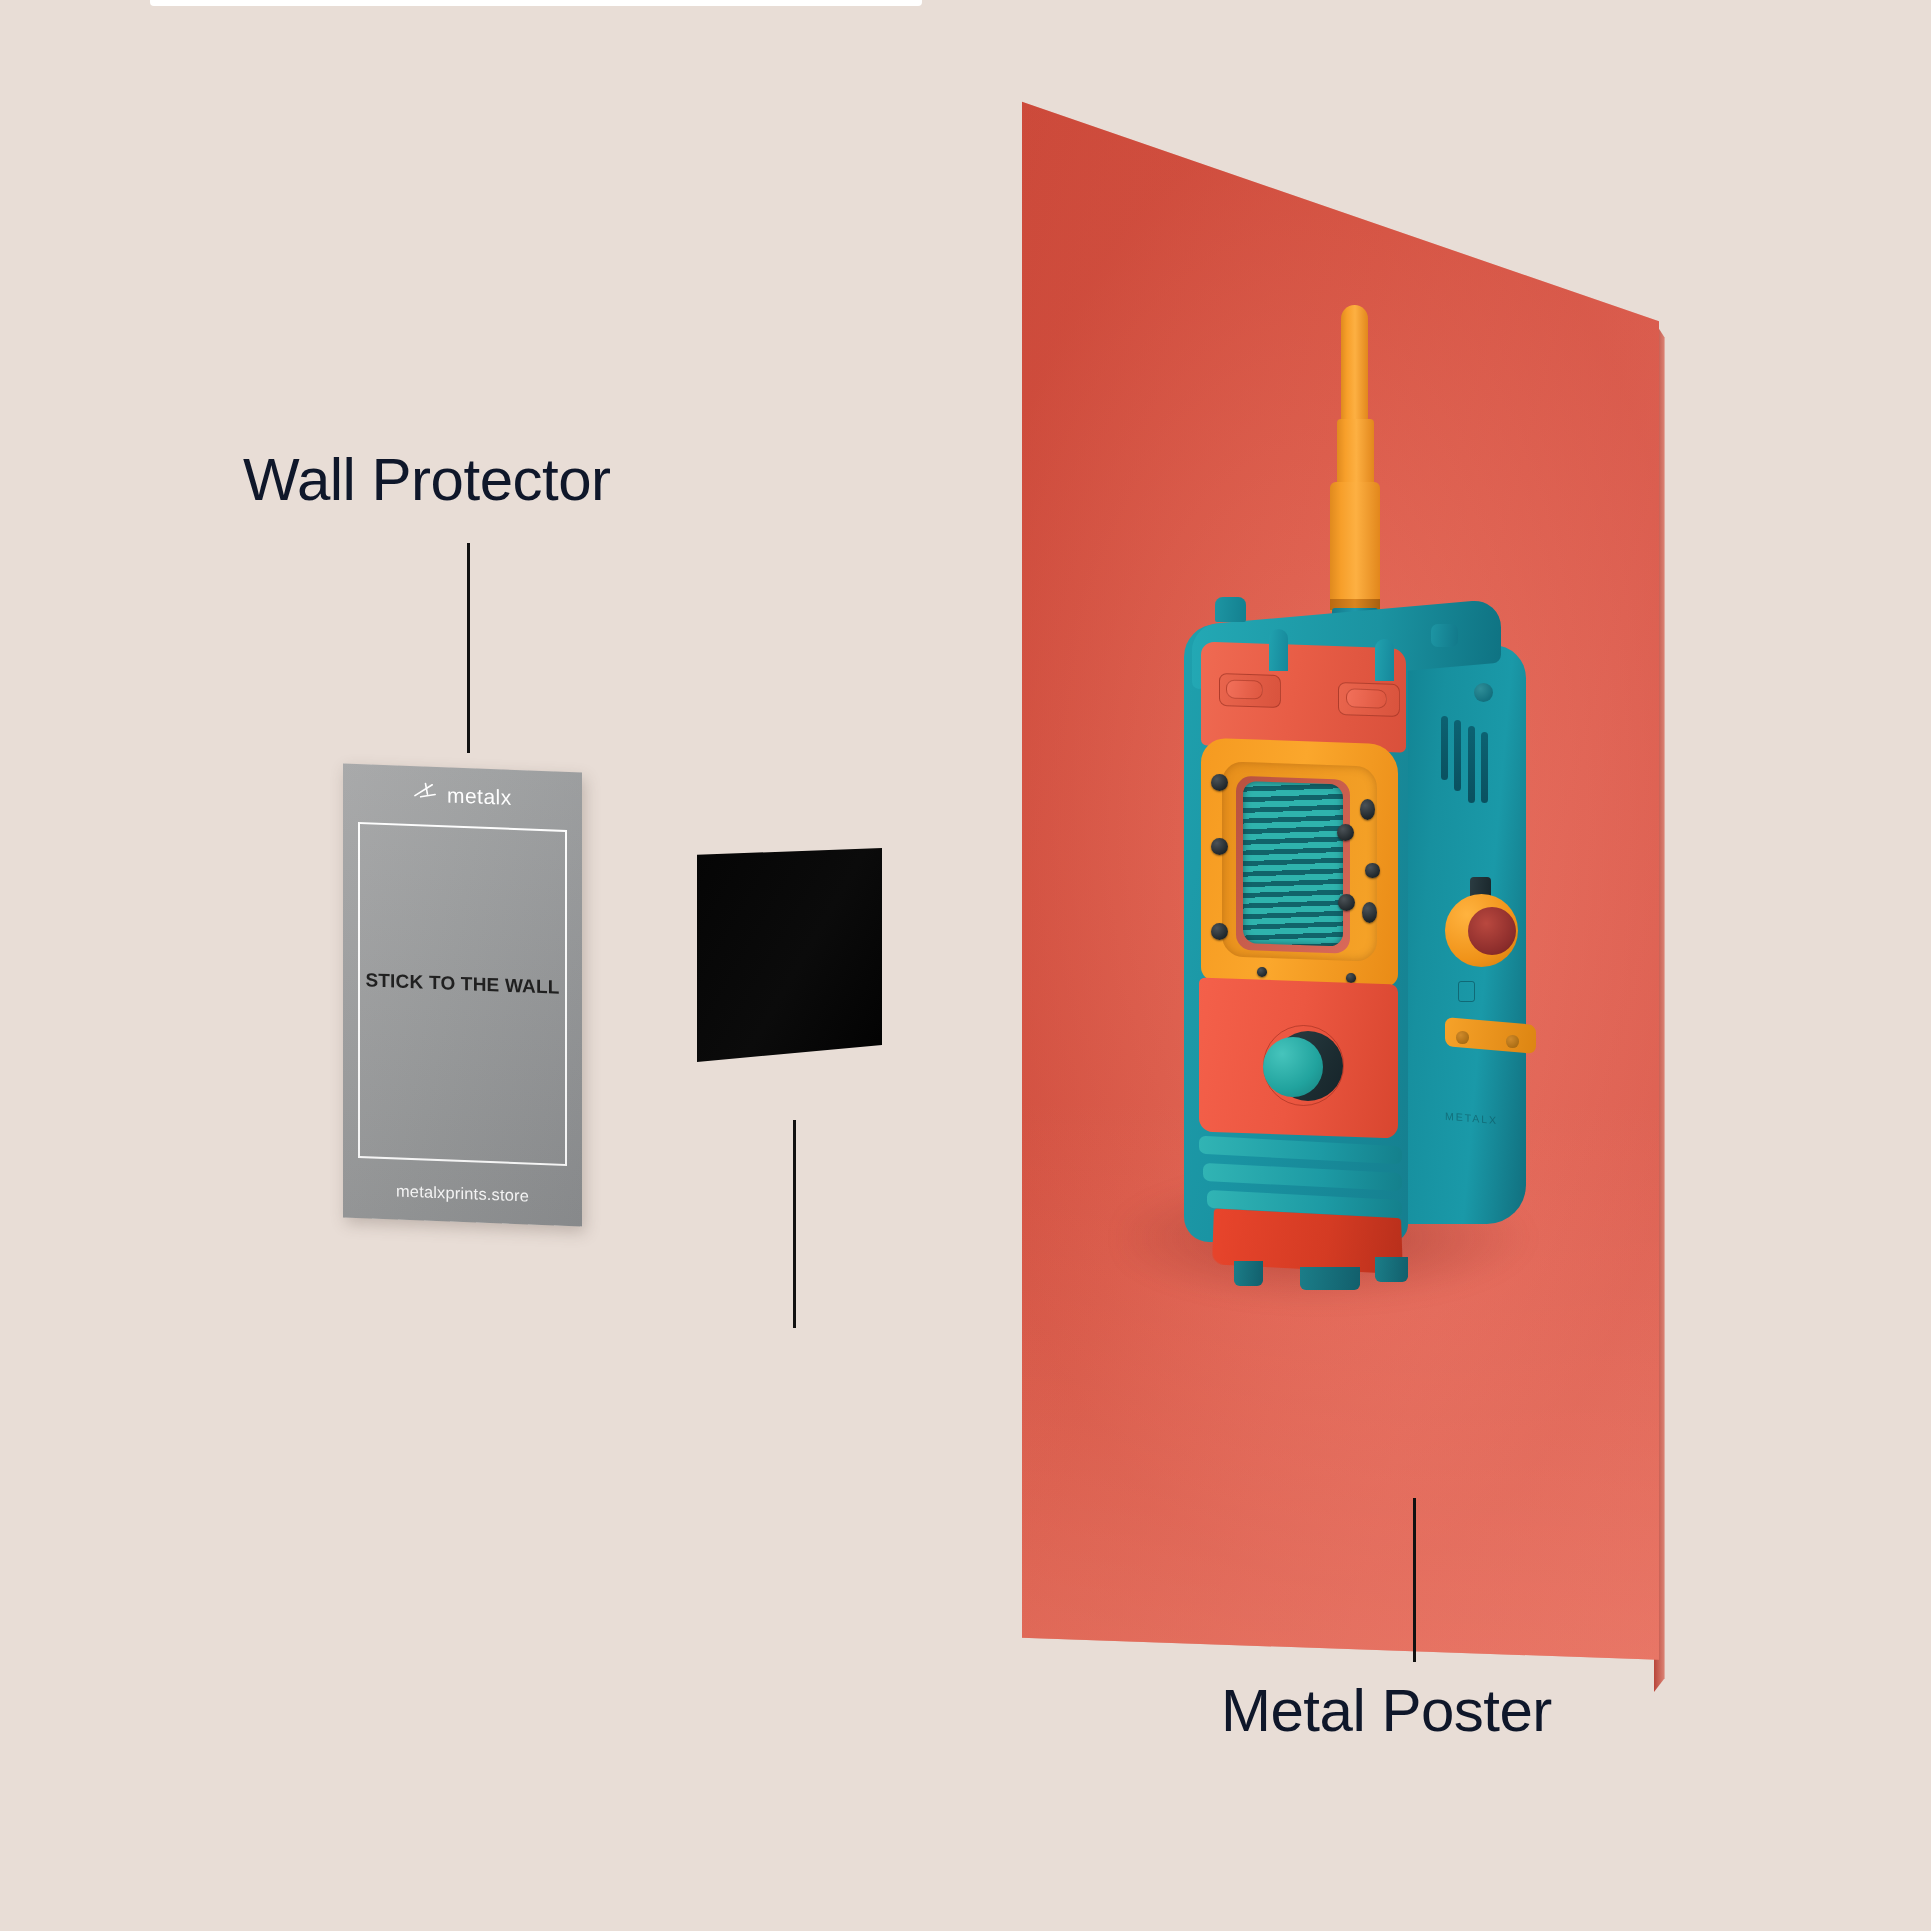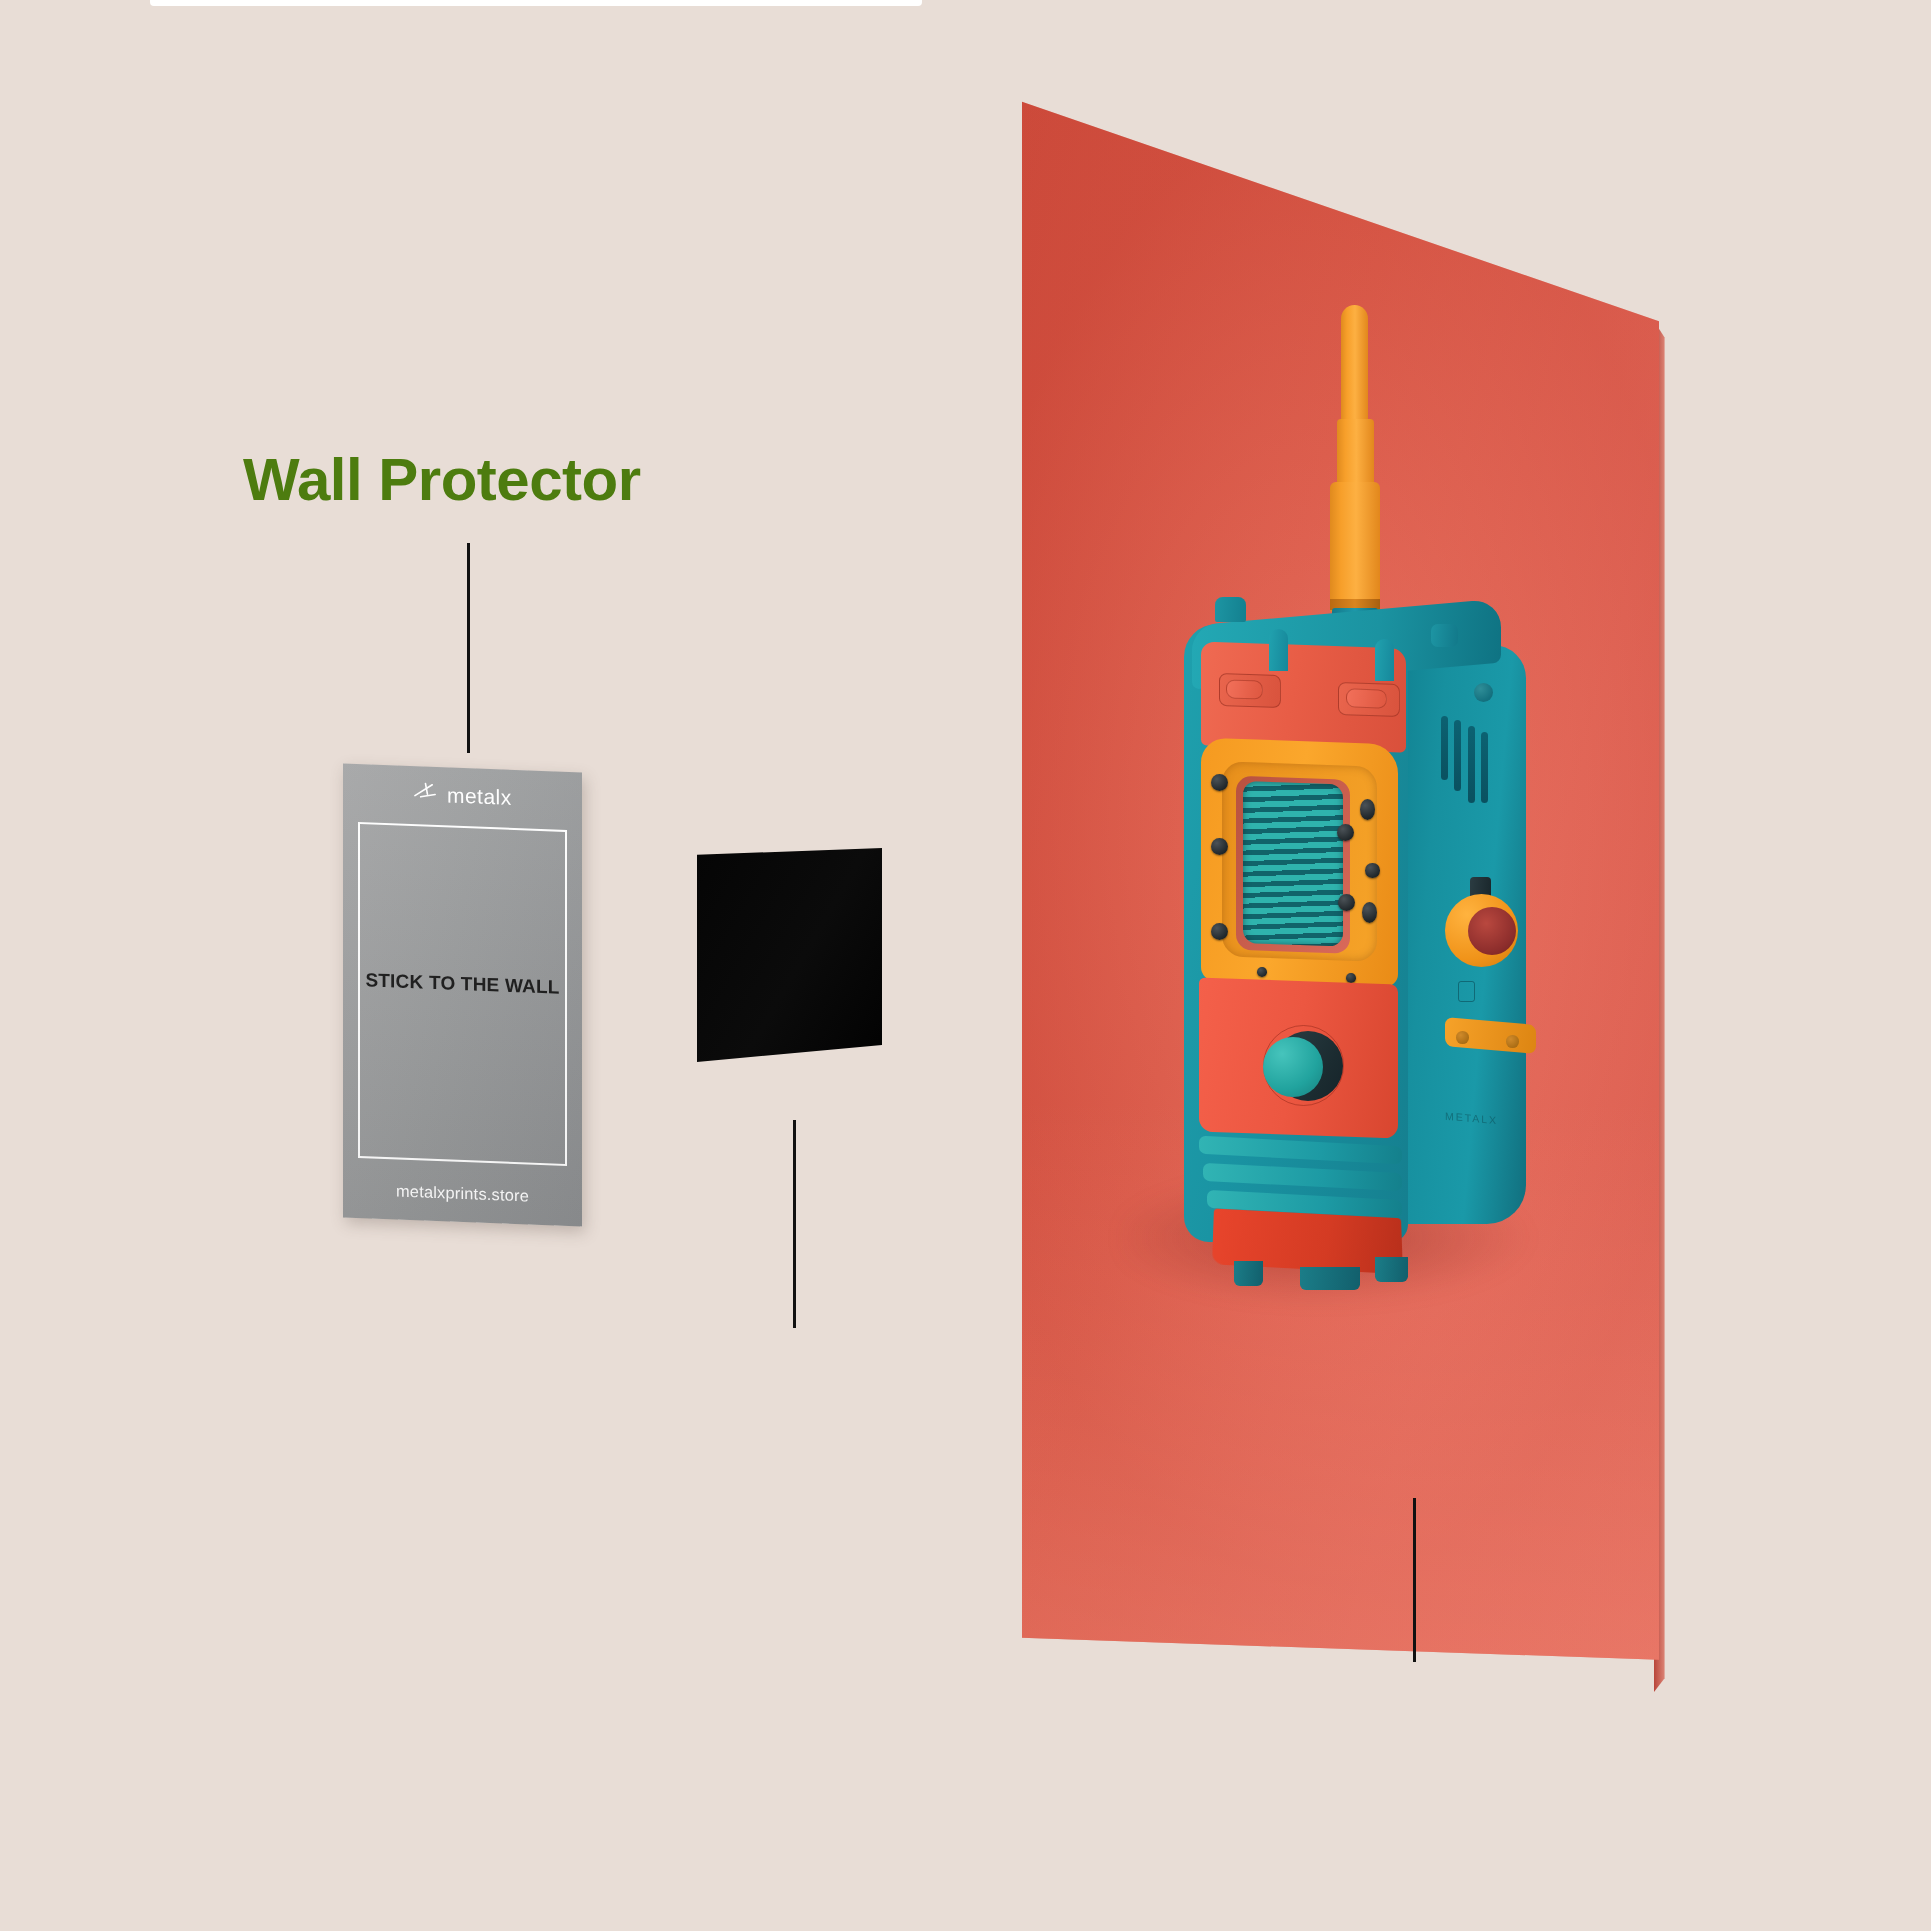--- a/index.html
+++ b/index.html
@@ -23,22 +23,22 @@
     top: -19.3px;
     width: 772px;
     height: 25px;
     background: #ffffff;
     border-radius: 0 0 3.9px 3.9px;
   }
 
   
   .anno-label {
     position: absolute;
-    color: #4d7c0f;
-    font-weight: 700;
+    color: #0f172a;
+    font-weight: 400;
     letter-spacing: -0.5px;
     white-space: pre-line;
     line-height: 1.02;
   }
   .leader {
     position: absolute;
     background: #111111;
     width: 2.9px;
   }
 
@@ -576,15 +576,16 @@
 
         <div class="wt-base-red"></div>
         <div class="foot foot-a"></div>
         <div class="foot foot-b"></div>
         <div class="foot foot-c"></div>
       </div>
     </div>
   </div>
 
   <div class="leader" id="leader-metal-poster"></div>
+  <div class="anno-label" id="label-metal-poster">Metal Poster</div>
 
 </div>
 
 
 </body></html>

